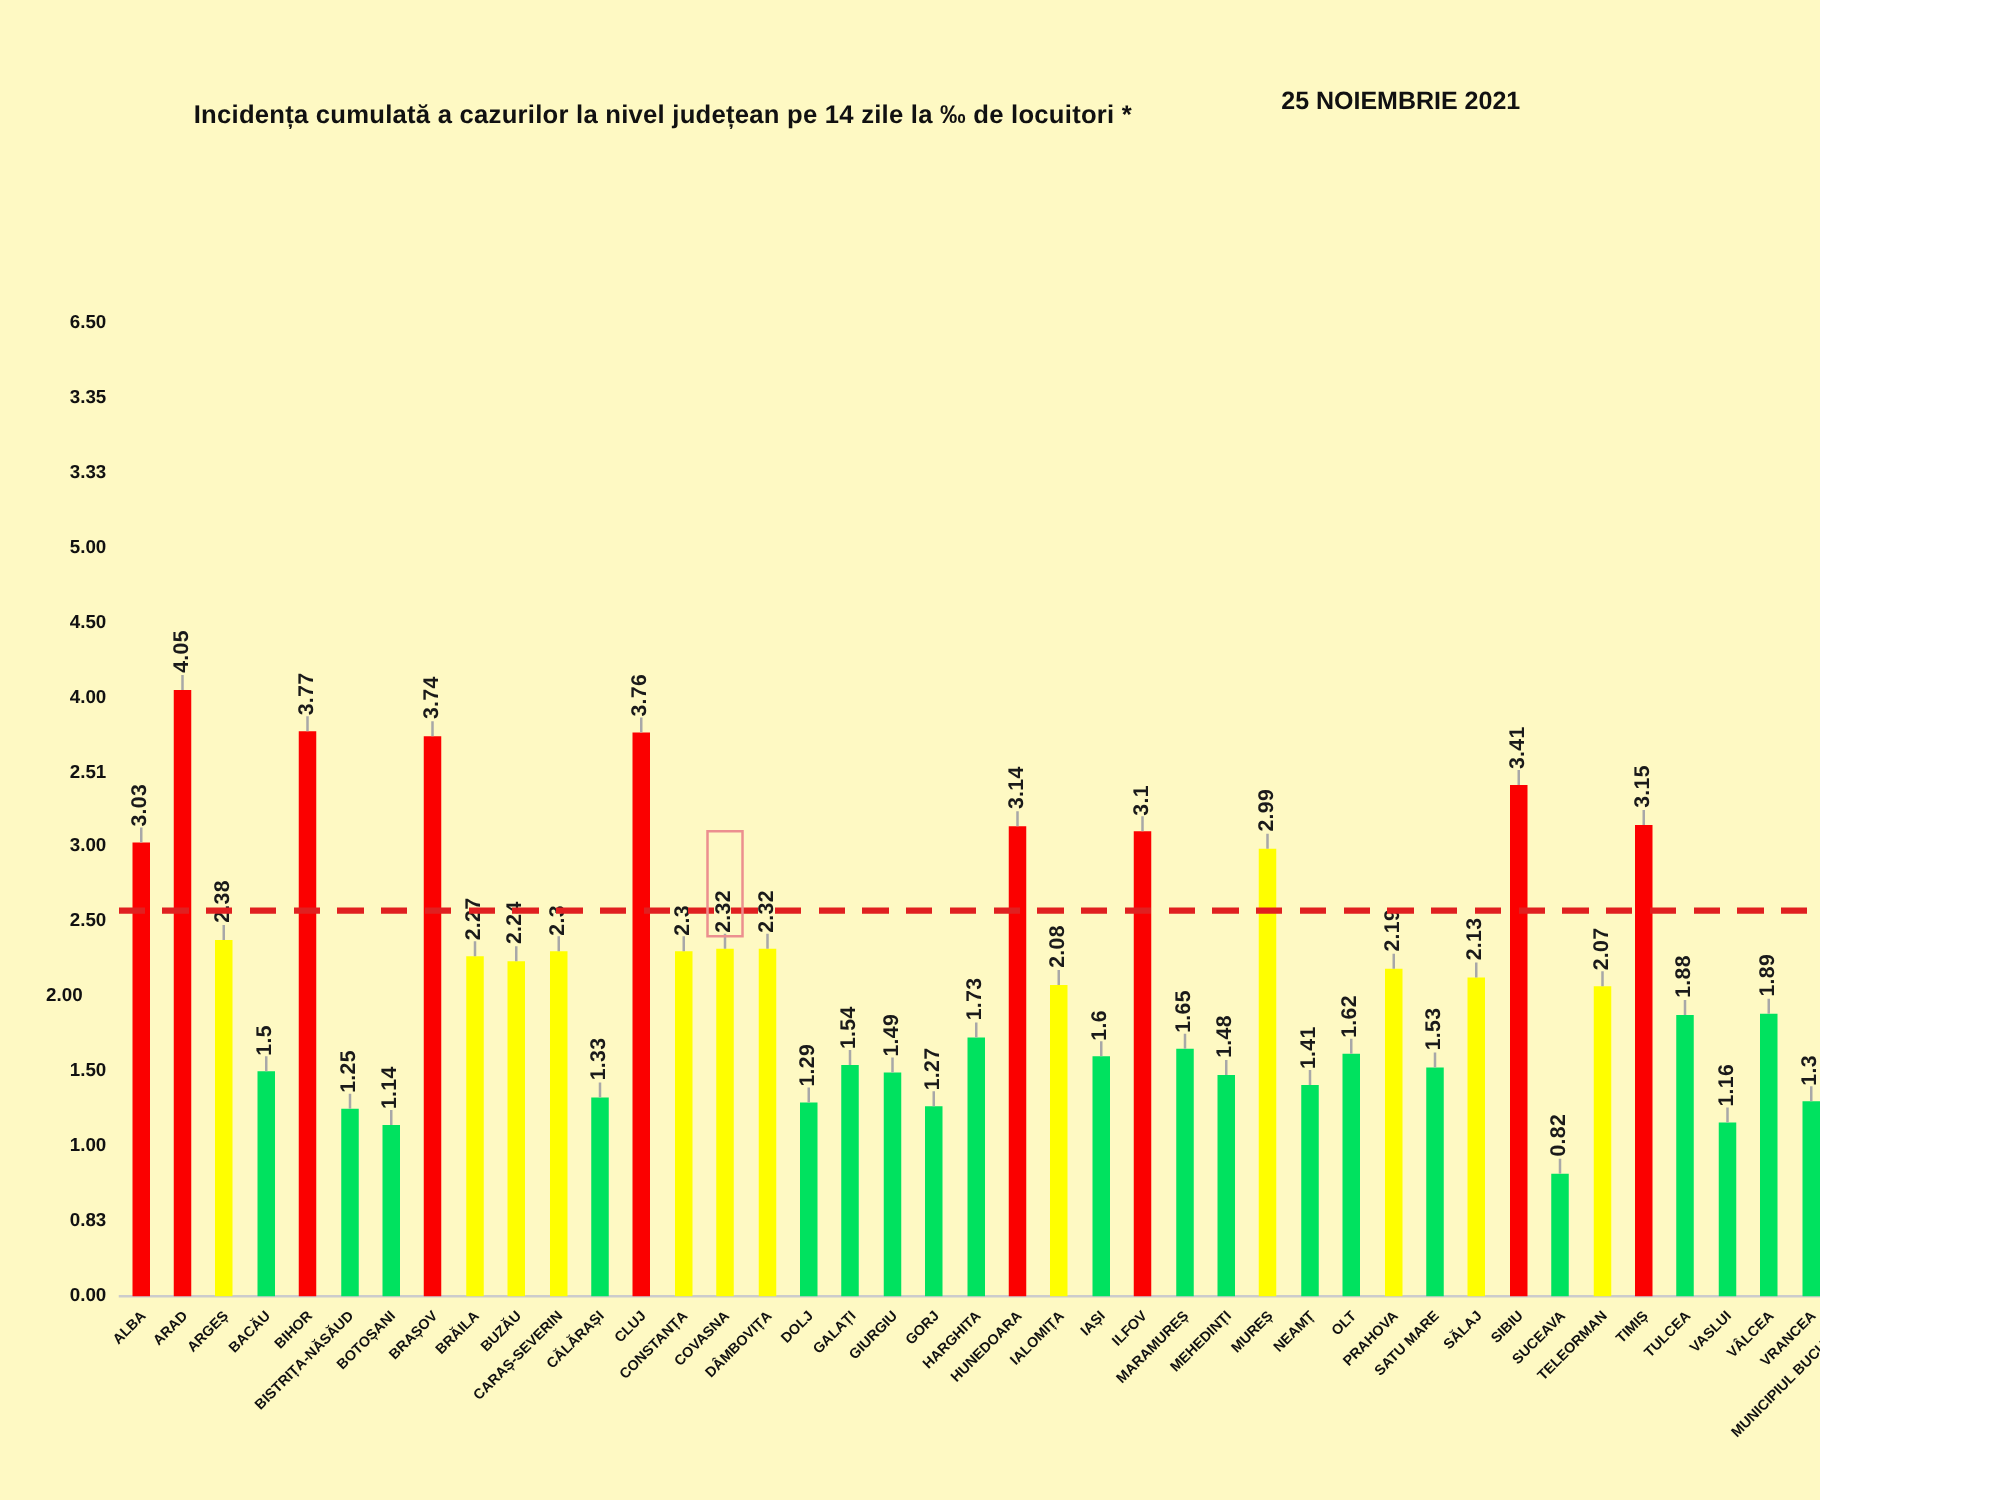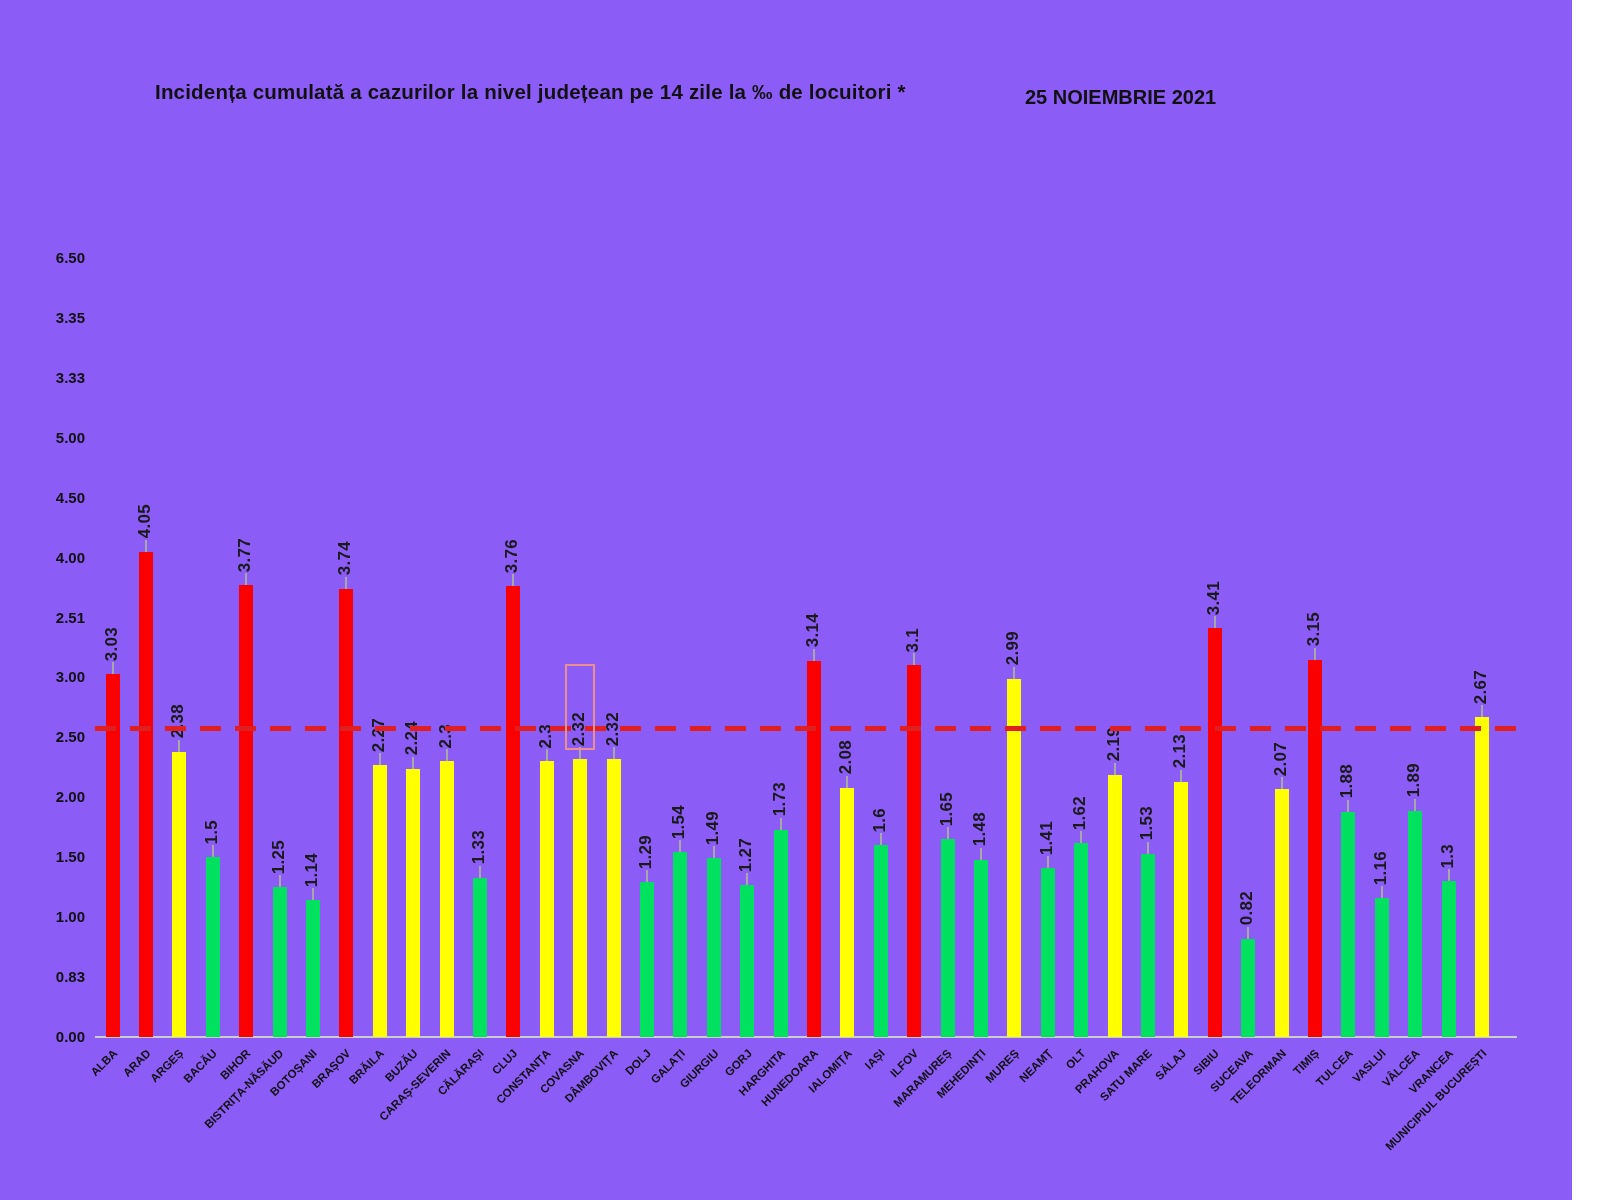--- a/index.html
+++ b/index.html
@@ -1,25 +1,25 @@
 <!DOCTYPE html>
 <html><head>
 <meta charset="utf-8">
 <style>
   html,body { margin:0; padding:0; background:#ffffff; }
   .page {
-    position:relative; width:1572px; height:1200px; background:#8b5cf6;
+    position:relative; width:1456px; height:1200px; background:#fef9c3;
     font-family:"Liberation Sans", sans-serif; color:#111; overflow:hidden;
   }
   .chart-title {
     position:absolute; left:155px; top:80px; width:790px;
     font-size:20.5px; font-weight:700; letter-spacing:0.2px;
   }
   .date-label {
-    position:absolute; left:1025px; top:86px;
+    position:absolute; left:1025px; top:70px;
     font-size:20px; font-weight:700;
   }
   .growth-box {
     position:absolute; left:105px; top:165px; width:556px; height:38px;
     border:2px solid #ec8f8f; background:#fff;
   }
   .growth-box span {
     display:block; padding:10px 0 0 13px; font-size:14.5px; font-weight:700;
   }
   .national-box {
@@ -64,21 +64,21 @@
   <div class="chart-title">Incidența cumulată a cazurilor la nivel județean pe 14 zile la ‰ de locuitori *</div>
   <div class="date-label">25 NOIEMBRIE 2021</div>
 
 
 
   <div id="yaxis">
       <div class="ytick" style="top: 1028px;">0.00</div>
       <div class="ytick" style="top: 968.077px;">0.83</div>
       <div class="ytick" style="top: 908.154px;">1.00</div>
       <div class="ytick" style="top: 848.231px;">1.50</div>
-      <div class="ytick" style="top: 788.308px;">2.00</div>
+      <div class="ytick" style="top: 788.308px; text-align: center;">2.00</div>
       <div class="ytick" style="top: 728.385px;">2.50</div>
       <div class="ytick" style="top: 668.462px;">3.00</div>
       <div class="ytick" style="top: 608.538px;">2.51</div>
       <div class="ytick" style="top: 548.615px;">4.00</div>
       <div class="ytick" style="top: 488.692px;">4.50</div>
       <div class="ytick" style="top: 428.769px;">5.00</div>
       <div class="ytick" style="top: 368.846px;">3.33</div>
       <div class="ytick" style="top: 308.923px;">3.35</div>
       <div class="ytick" style="top: 249px;">6.50</div>
     </div>

